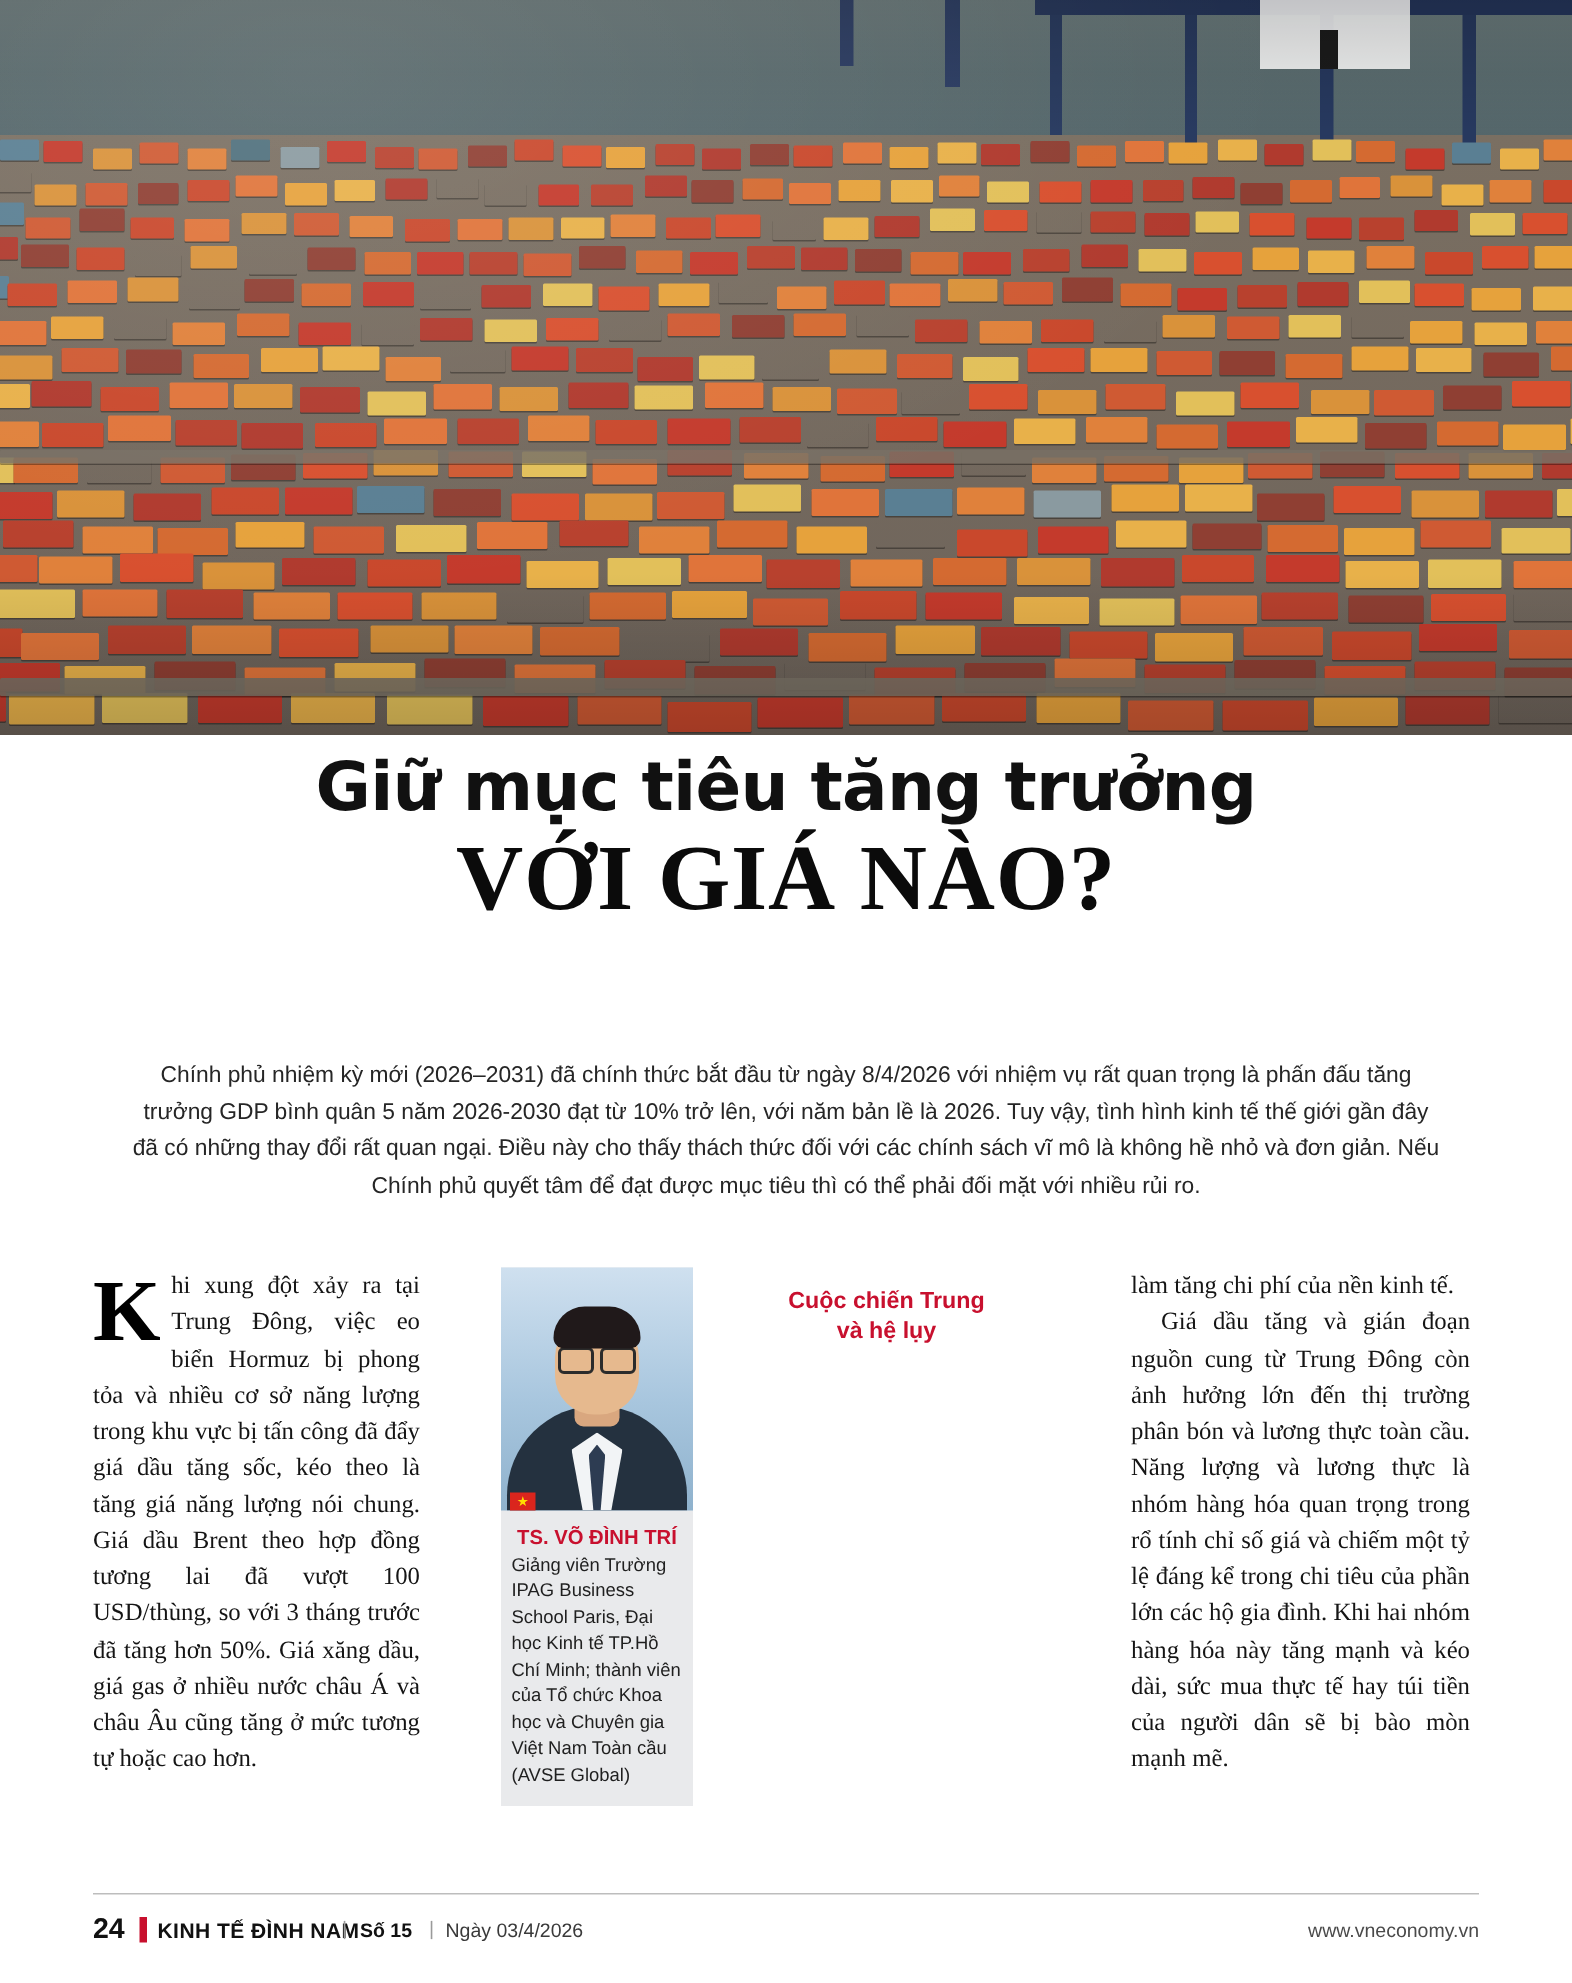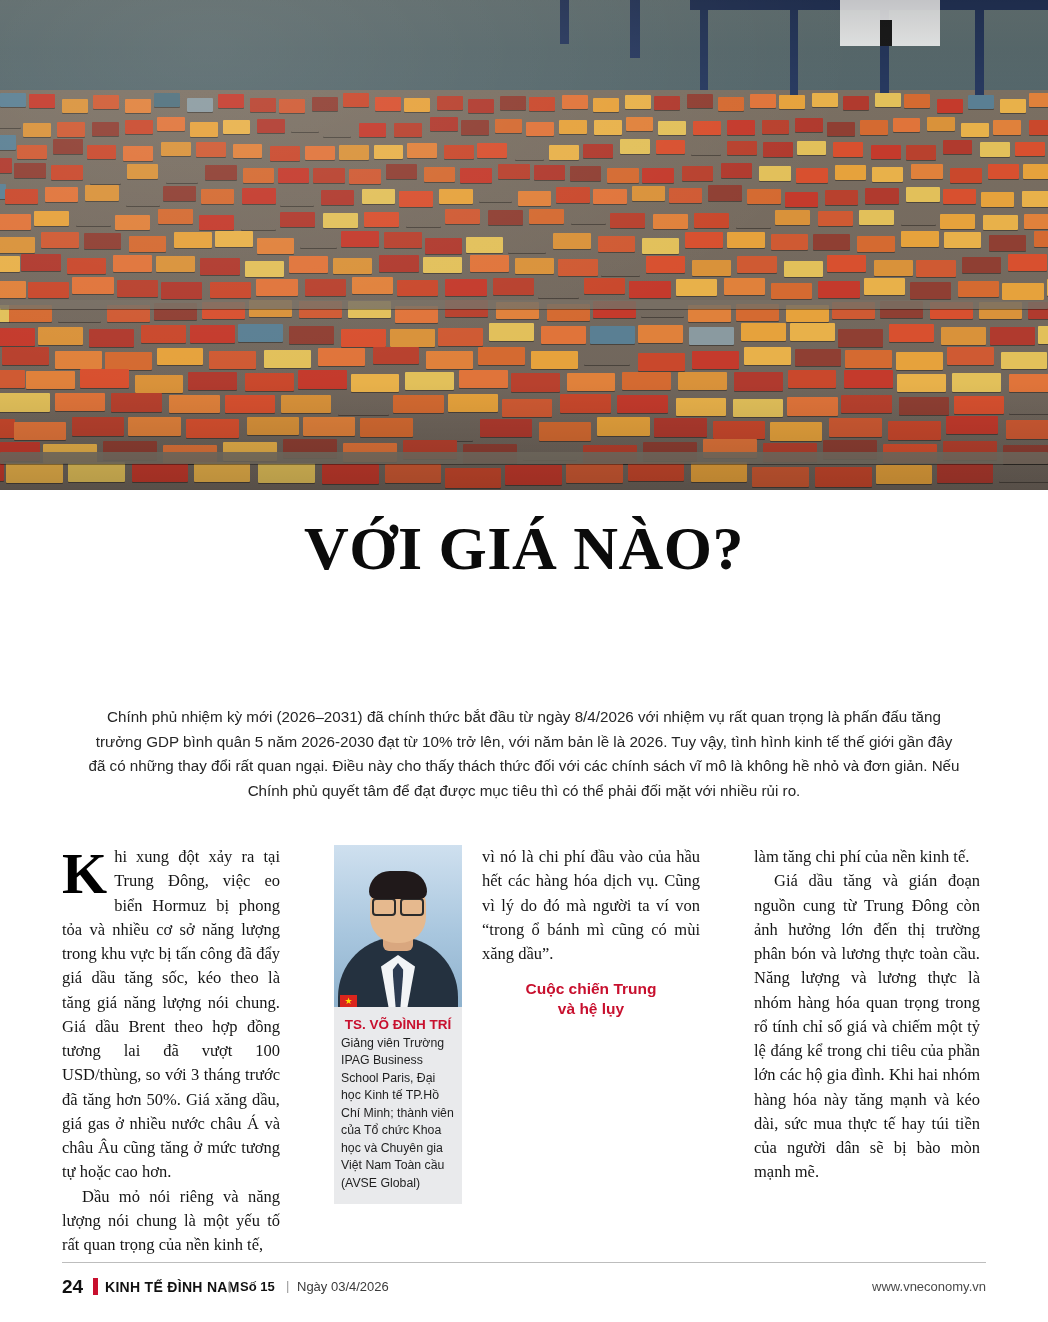--- a/index.html
+++ b/index.html
@@ -52,21 +52,21 @@
     color:#111111;
     line-height:1.12;
   }
   .headline-2{
     font-family:"Liberation Serif", serif;
     font-weight:bold;
     font-size:62px;
     letter-spacing:0.5px;
     color:#0b0b0b;
     line-height:1.05;
-    margin-top:16px;
+    margin-top:4px;
   }
 
   
   .lead{
     position:absolute;left:86px;top:705px;width:876px;
     text-align:center;
     font-family:"Liberation Sans", sans-serif;
     font-size:15.2px;
     line-height:1.62;
     color:#262626;
@@ -635,49 +635,48 @@
       <div class="ct" style="left:936.9999999999069px;top:462.9999999999069px;width:56.4px;height:19.6px;background:#b03a2e;"></div>
       <div class="ct" style="left:999.3999999998138px;top:462.39999999981364px;width:56.4px;height:19.6px;background:undefined;"></div>
       <div class="ct" style="left:0;top:300px;width:1048px;height:9px;background:rgba(120,112,100,.85);"></div>
       <div class="ct" style="left:0;top:452px;width:1048px;height:12px;background:rgba(122,114,102,.9);"></div>
     </div>
 
   <div class="hero-grad"></div>
 </div>
 
 <div class="headline-wrap">
+  <div class="headline-1">Giữ mục tiêu tăng trưởng</div>
   <div class="headline-2">VỚI GIÁ NÀO?</div>
 </div>
 
 <div class="lead">Chính phủ nhiệm kỳ mới (2026–2031) đã chính thức bắt đầu từ ngày 8/4/2026 với nhiệm vụ rất quan trọng là phấn đấu tăng trưởng GDP bình quân 5 năm 2026-2030 đạt từ 10% trở lên, với năm bản lề là 2026. Tuy vậy, tình hình kinh tế thế giới gần đây đã có những thay đổi rất quan ngại. Điều này cho thấy thách thức đối với các chính sách vĩ mô là không hề nhỏ và đơn giản. Nếu Chính phủ quyết tâm để đạt được mục tiêu thì có thể phải đối mặt với nhiều rủi ro.</div>
 
 <div class="cols">
 
   <div class="col" id="col1">
     <p class="first"><span class="dropcap">K</span><span>hi xung đột xảy ra tại Trung Đông, việc eo biển Hormuz bị phong tỏa và nhiều cơ sở năng lượng trong khu vực bị tấn công đã đẩy giá dầu tăng sốc, kéo theo là tăng giá năng lượng nói chung. Giá dầu Brent theo hợp đồng tương lai đã vượt 100 USD/thùng, so với 3 tháng trước đã tăng hơn 50%. Giá xăng dầu, giá gas ở nhiều nước châu Á và châu Âu cũng tăng ở mức tương tự hoặc cao hơn.</span></p>
-    <p>Dầu mỏ nói riêng và năng lượng nói chung là một yếu tố rất quan trọng của nền kinh tế,</p>
   </div>
 
   <div class="author">
     <div class="author-photo">
       <div class="ph-suit"></div>
       <div class="ph-shirt"></div>
       <div class="ph-tie"></div>
       <div class="ph-neck"></div>
       <div class="ph-head"></div>
       <div class="ph-glass"></div>
       <div class="ph-hair"></div>
       <div class="author-flag">★</div>
     </div>
     <div class="author-name">TS. VÕ ĐÌNH TRÍ</div>
     <div class="author-bio">Giảng viên Trường IPAG Business School Paris, Đại học Kinh tế TP.Hồ Chí Minh; thành viên của Tổ chức Khoa học và Chuyên gia Việt Nam Toàn cầu (AVSE Global)</div>
   </div>
 
   <div class="col" id="col2">
-    <p class="first">vì nó là chi phí đầu vào của hầu hết các hàng hóa dịch vụ. Cũng vì lý do đó mà người ta ví von “trong ổ bánh mì cũng có mùi xăng dầu”.</p>
     <div class="subhead">
       <span>Cuộc chiến Trung</span><br>
       <span>và hệ lụy</span>
     </div>
   </div>
 
   <div class="col" id="col3">
     <p class="first">làm tăng chi phí của nền kinh tế.</p>
     <p>Giá dầu tăng và gián đoạn nguồn cung từ Trung Đông còn ảnh hưởng lớn đến thị trường phân bón và lương thực toàn cầu. Năng lượng và lương thực là nhóm hàng hóa quan trọng trong rổ tính chỉ số giá và chiếm một tỷ lệ đáng kể trong chi tiêu của phần lớn các hộ gia đình. Khi hai nhóm hàng hóa này tăng mạnh và kéo dài, sức mua thực tế hay túi tiền của người dân sẽ bị bào mòn mạnh mẽ.</p>
   </div>

